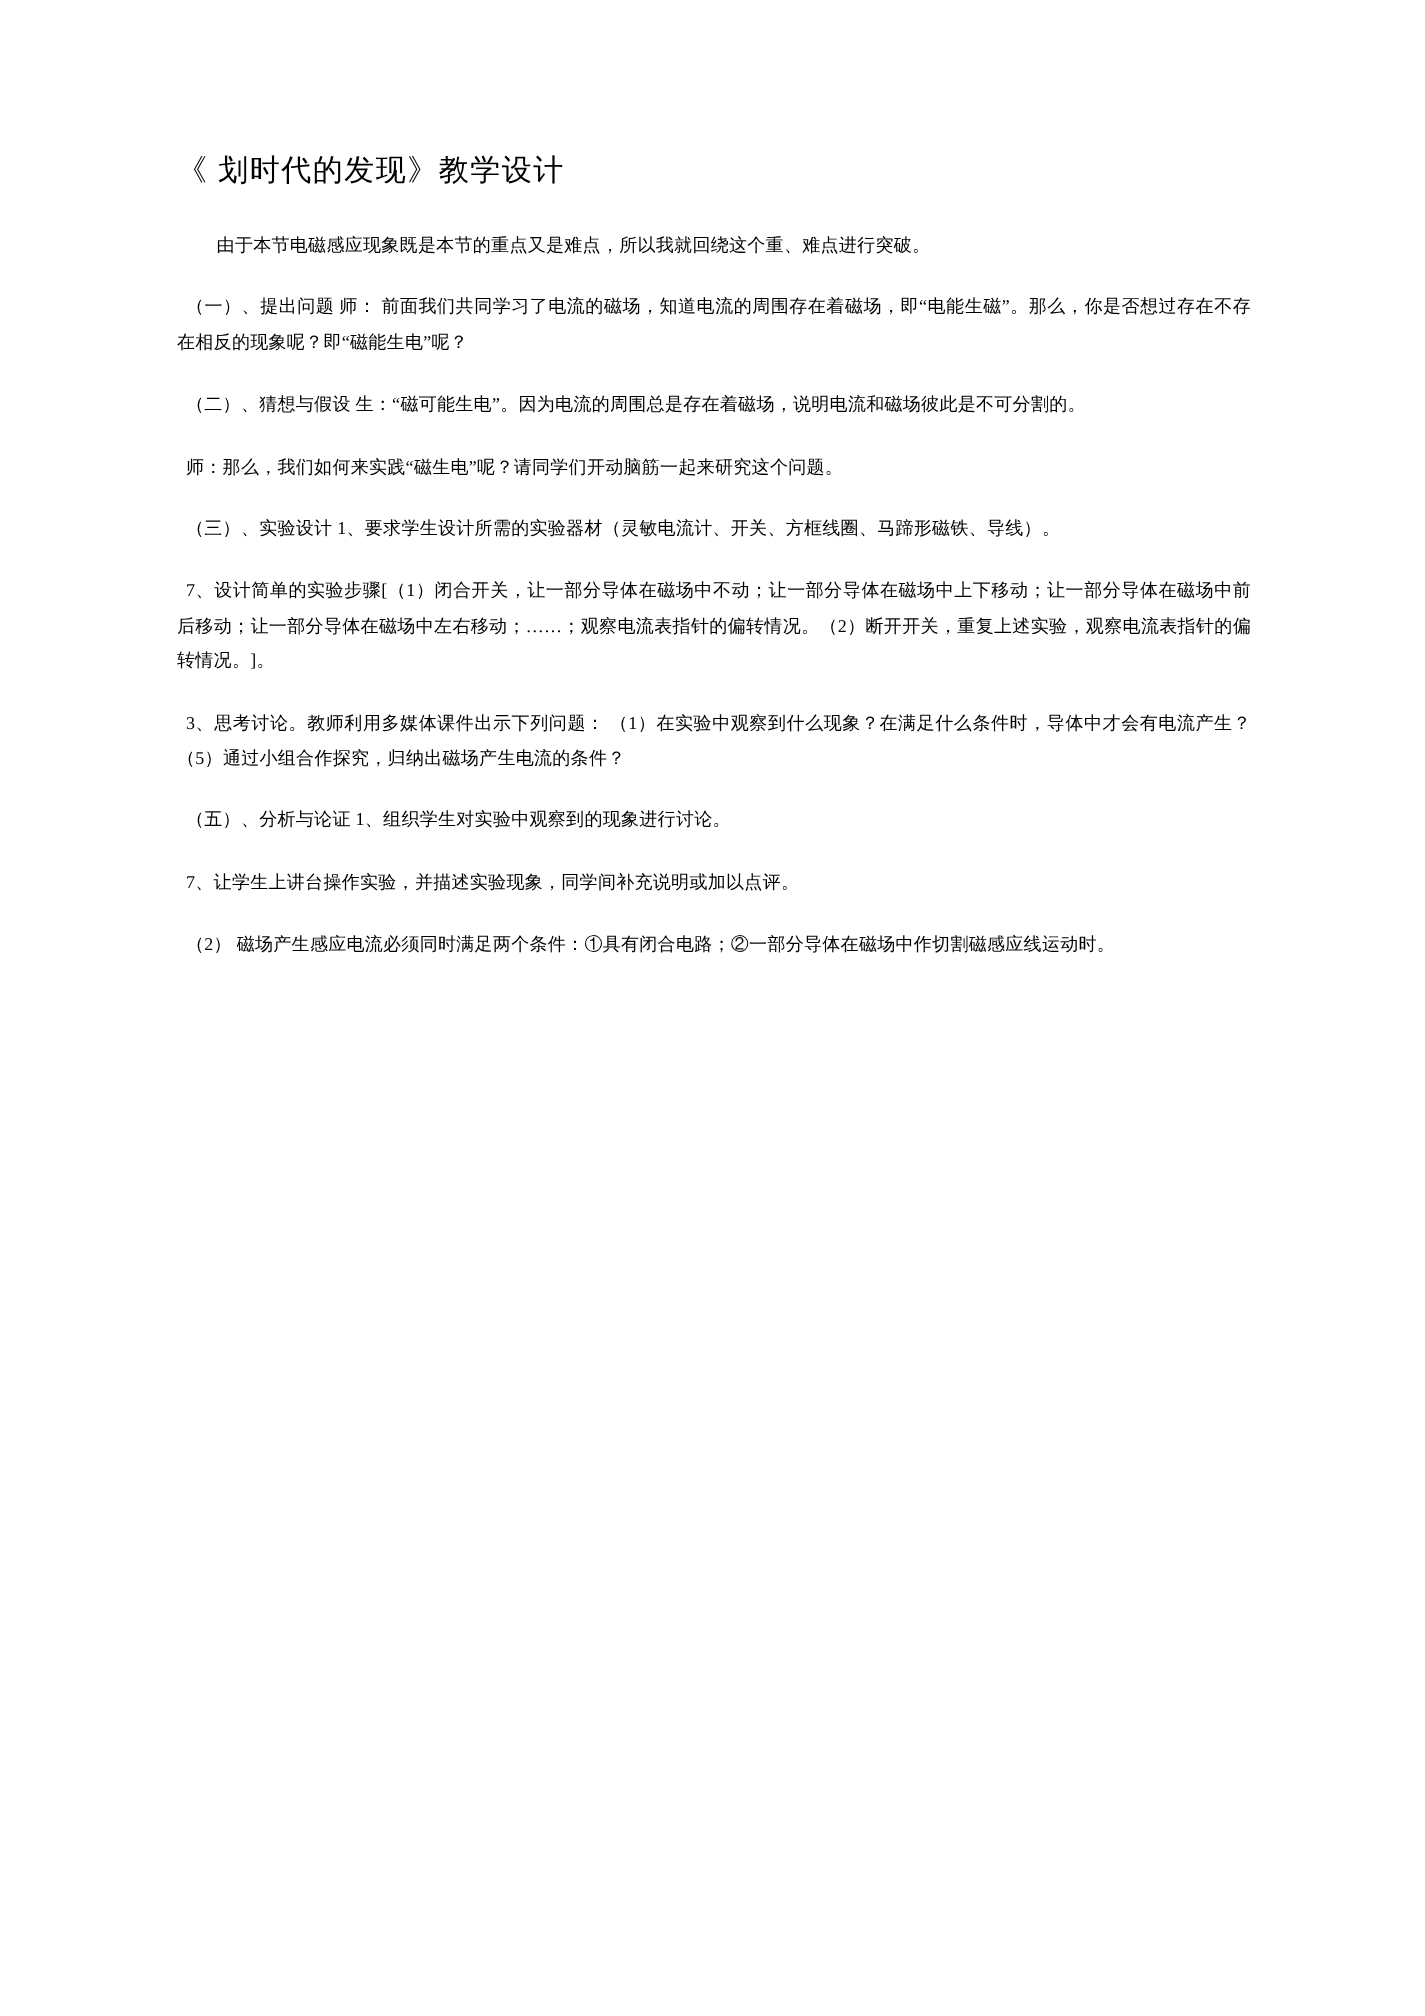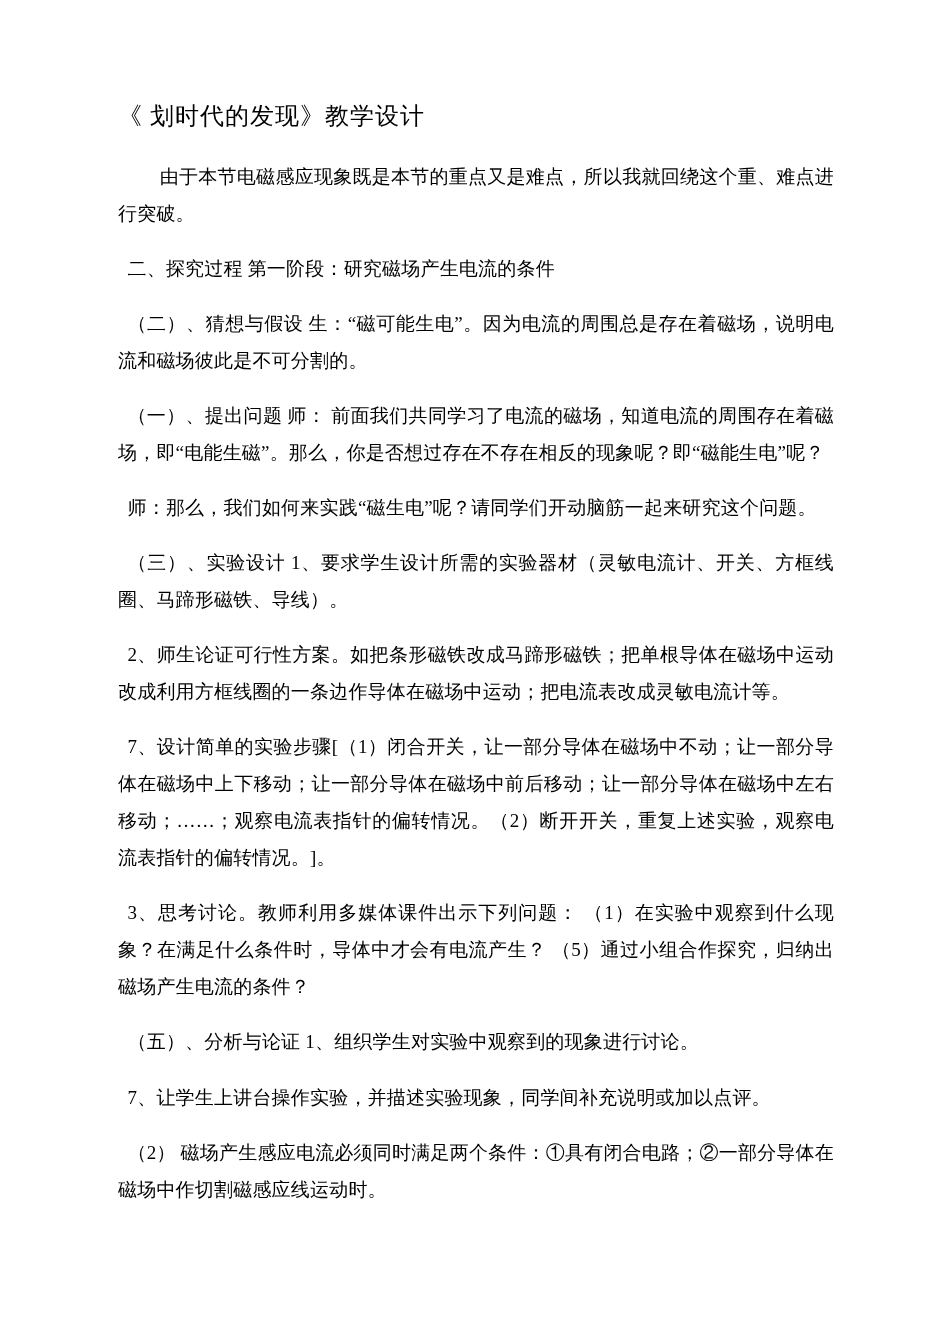--- a/index.html
+++ b/index.html
@@ -19,29 +19,29 @@
     position: relative;
     overflow: hidden;
   }
   .content {
     position: absolute;
     left: 118px;
     top: 100px;
     width: 716px;
   }
   .doc-title {
-    font-size: 24px;
+    font-size: 20px;
     line-height: 1.4;
     font-weight: normal;
     margin: 0 0 24px 0;
     letter-spacing: 1px;
-    font-family: Liberation Serif, serif;
+    font-family: Liberation Sans, sans-serif;
   }
   p.para {
-    font-size: 19px;
+    font-size: 12px;
     line-height: 1.95;
     margin: 0 0 18px 0;
     text-align: justify;
     letter-spacing: 0.2px;
   }
   p.indent2 {
     text-indent: 2.2em;
   }
   p.indent1 {
     text-indent: 0.5em;
@@ -49,26 +49,24 @@
 </style>
 </head>
 <body>
 
 <div class="page">
   <div class="content">
 
     <h1 class="doc-title">《 划时代的发现》教学设计</h1>
 
     <p class="para indent2">由于本节电磁感应现象既是本节的重点又是难点，所以我就回绕这个重、难点进行突破。</p>
-    <p class="para indent1">二、探究过程 第一阶段：研究磁场产生电流的条件</p>
+    <p class="para indent1">（一）、提出问题 师： 前面我们共同学习了电流的磁场，知道电流的周围存在着磁场，即“电能生磁”。那么，你是否想过存在不存在相反的现象呢？即“磁能生电”呢？</p>
     <p class="para indent1">（二）、猜想与假设 生：“磁可能生电”。因为电流的周围总是存在着磁场，说明电流和磁场彼此是不可分割的。</p>
-    <p class="para indent1">（一）、提出问题 师： 前面我们共同学习了电流的磁场，知道电流的周围存在着磁场，即“电能生磁”。那么，你是否想过存在不存在相反的现象呢？即“磁能生电”呢？</p>
     <p class="para indent1">师：那么，我们如何来实践“磁生电”呢？请同学们开动脑筋一起来研究这个问题。</p>
     <p class="para indent1">（三）、实验设计 1、要求学生设计所需的实验器材（灵敏电流计、开关、方框线圈、马蹄形磁铁、导线）。</p>
-    <p class="para indent1">2、师生论证可行性方案。如把条形磁铁改成马蹄形磁铁；把单根导体在磁场中运动改成利用方框线圈的一条边作导体在磁场中运动；把电流表改成灵敏电流计等。</p>
     <p class="para indent1">7、设计简单的实验步骤[（1）闭合开关，让一部分导体在磁场中不动；让一部分导体在磁场中上下移动；让一部分导体在磁场中前后移动；让一部分导体在磁场中左右移动；……；观察电流表指针的偏转情况。（2）断开开关，重复上述实验，观察电流表指针的偏转情况。]。</p>
     <p class="para indent1">3、思考讨论。教师利用多媒体课件出示下列问题： （1）在实验中观察到什么现象？在满足什么条件时，导体中才会有电流产生？ （5）通过小组合作探究，归纳出磁场产生电流的条件？</p>
     <p class="para indent1">（五）、分析与论证 1、组织学生对实验中观察到的现象进行讨论。</p>
     <p class="para indent1">7、让学生上讲台操作实验，并描述实验现象，同学间补充说明或加以点评。</p>
     <p class="para indent1">（2）        磁场产生感应电流必须同时满足两个条件：①具有闭合电路；②一部分导体在磁场中作切割磁感应线运动时。</p>
 
   </div>
 </div>
 
 </body></html>

